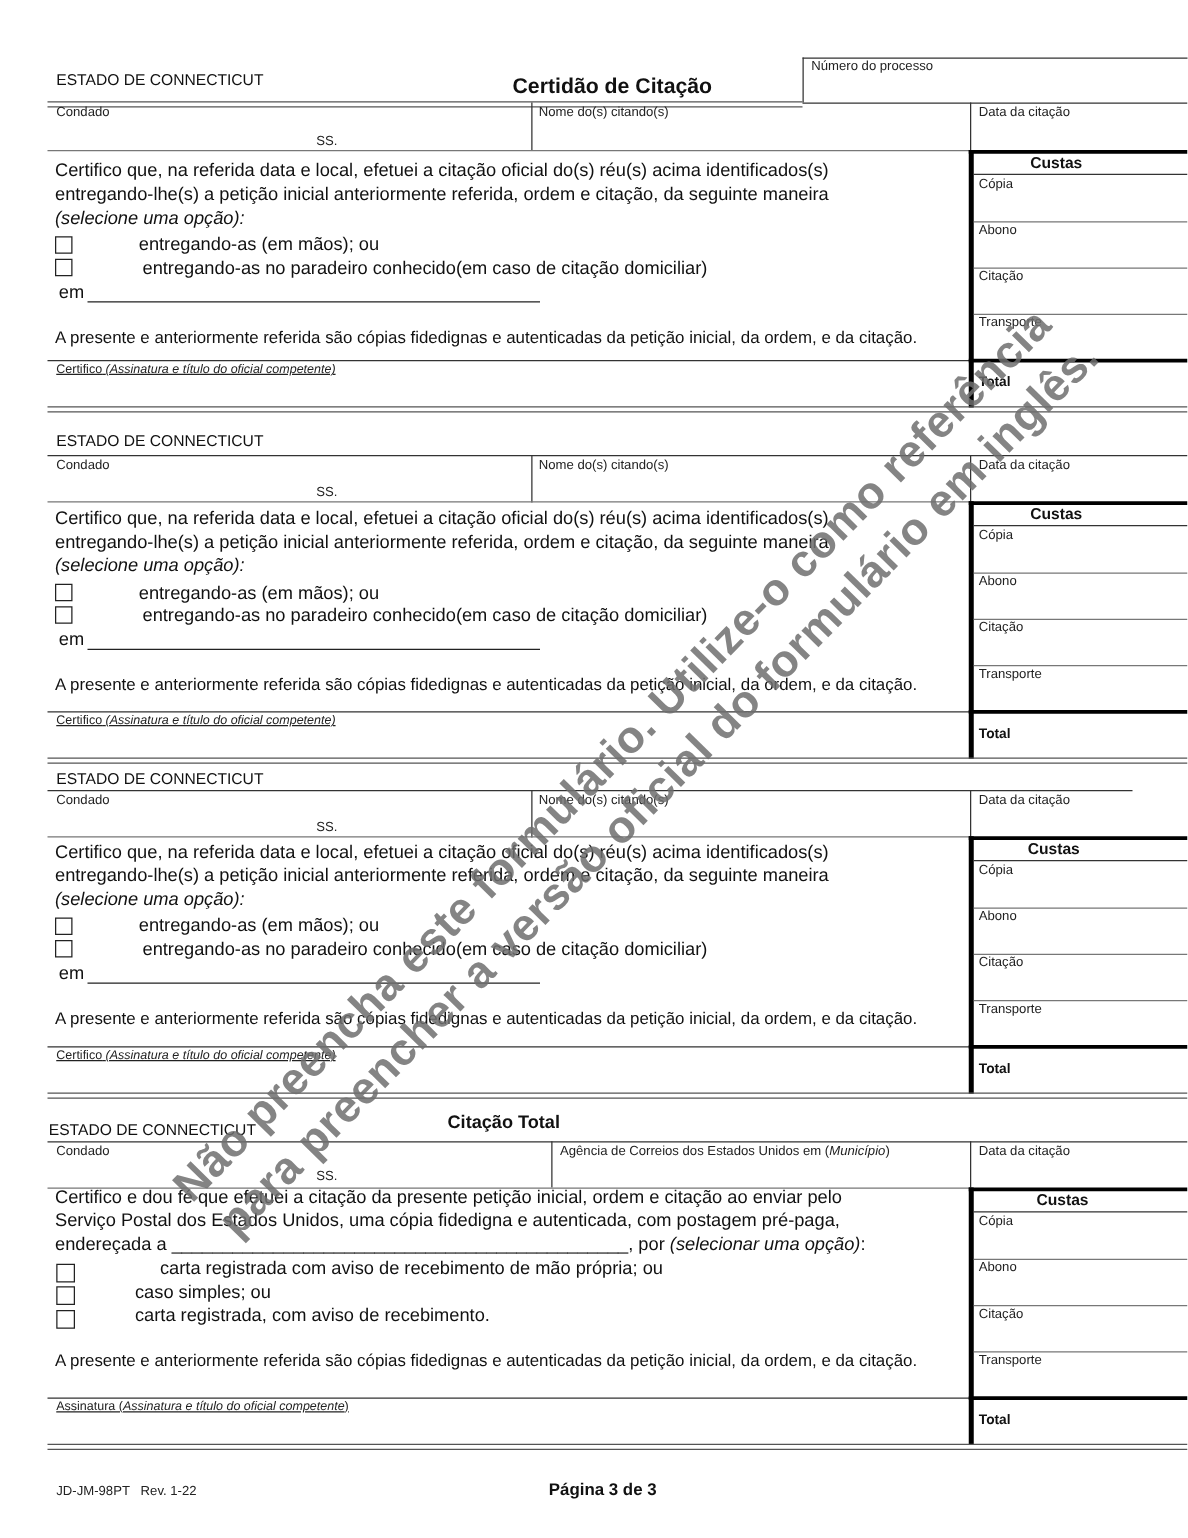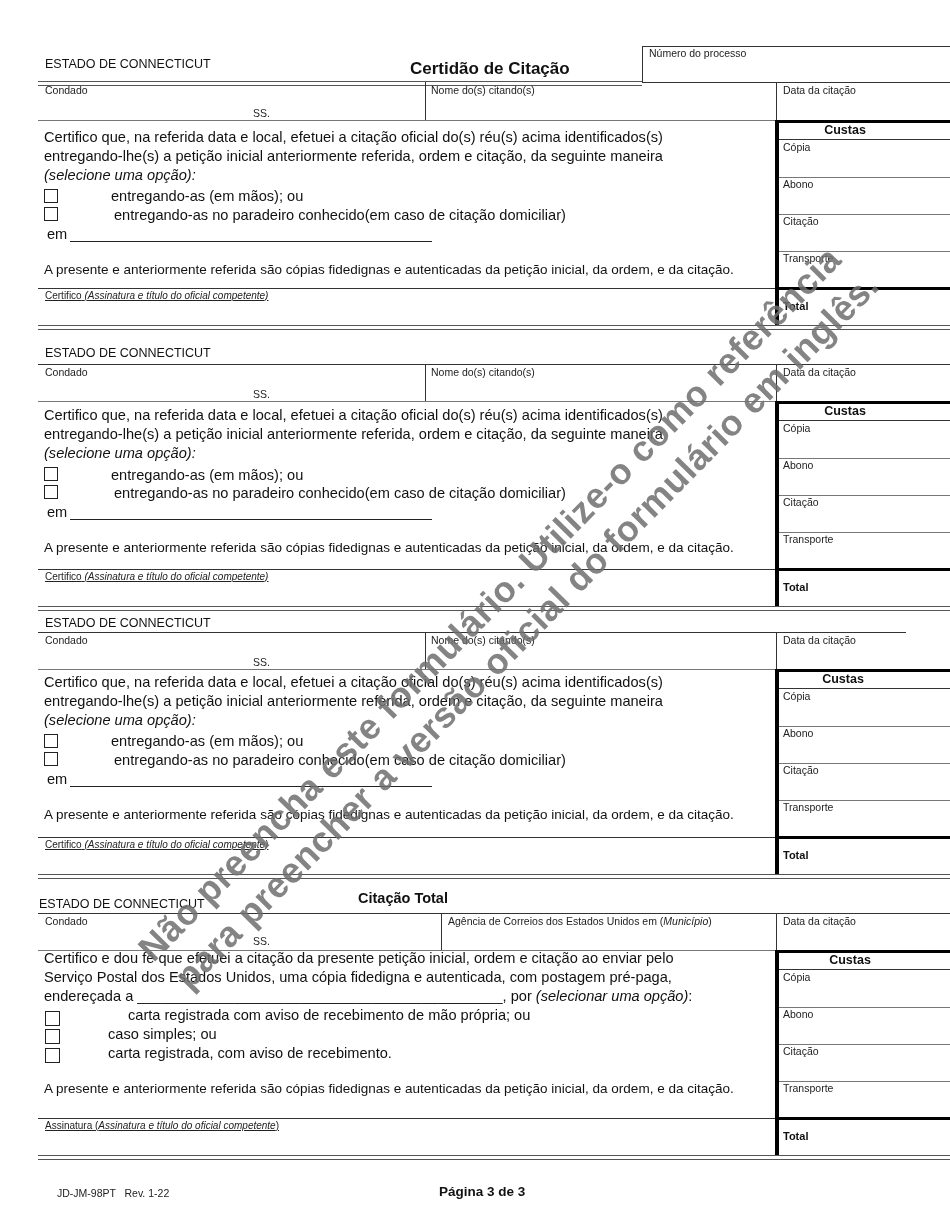--- a/index.html
+++ b/index.html
@@ -14,21 +14,21 @@
   .state{position:absolute;font-size:12.5px;color:#111;white-space:nowrap;}
   .body{position:absolute;font-size:14.6px;color:#111;white-space:nowrap;line-height:19px;}
   .ital{font-style:italic;}
   .chk{position:absolute;width:14px;height:14px;border:1px solid #222;background:#fff;box-sizing:border-box;}
   .title{position:absolute;font-size:17px;font-weight:bold;white-space:nowrap;}
   .custas-h{position:absolute;font-size:12.5px;font-weight:bold;text-align:center;width:132px;}
   .total{position:absolute;font-size:11px;font-weight:bold;}
   .cert{position:absolute;font-size:10px;color:#222;white-space:nowrap;text-decoration:underline;}
   .sworn{position:absolute;font-size:13.5px;color:#111;white-space:nowrap;}
   .wm{position:absolute;font-weight:bold;font-size:36px;color:rgba(110,110,110,0.85);white-space:nowrap;transform-origin:0 0;letter-spacing:0.5px;}
-  .footer{position:absolute;font-size:10.5px;color:#222;margin-left:12px;}
+  .footer{position:absolute;font-size:10.5px;color:#222;}
   .page{position:absolute;font-size:13.5px;font-weight:bold;}
 </style>
 </head>
 <body>
 
 <div class="state" style="left:45px;top:57px;">ESTADO DE CONNECTICUT</div>
 <div class="title" style="left:410px;top:59px;">Certidão de Citação</div>
 <div class="abs" style="left:642px;top:46px;width:308px;height:35px;border-top:1px solid #333;border-left:1px solid #333;">
   <div class="lbl" style="left:6px;top:0px;">Número do processo</div>
 </div>

